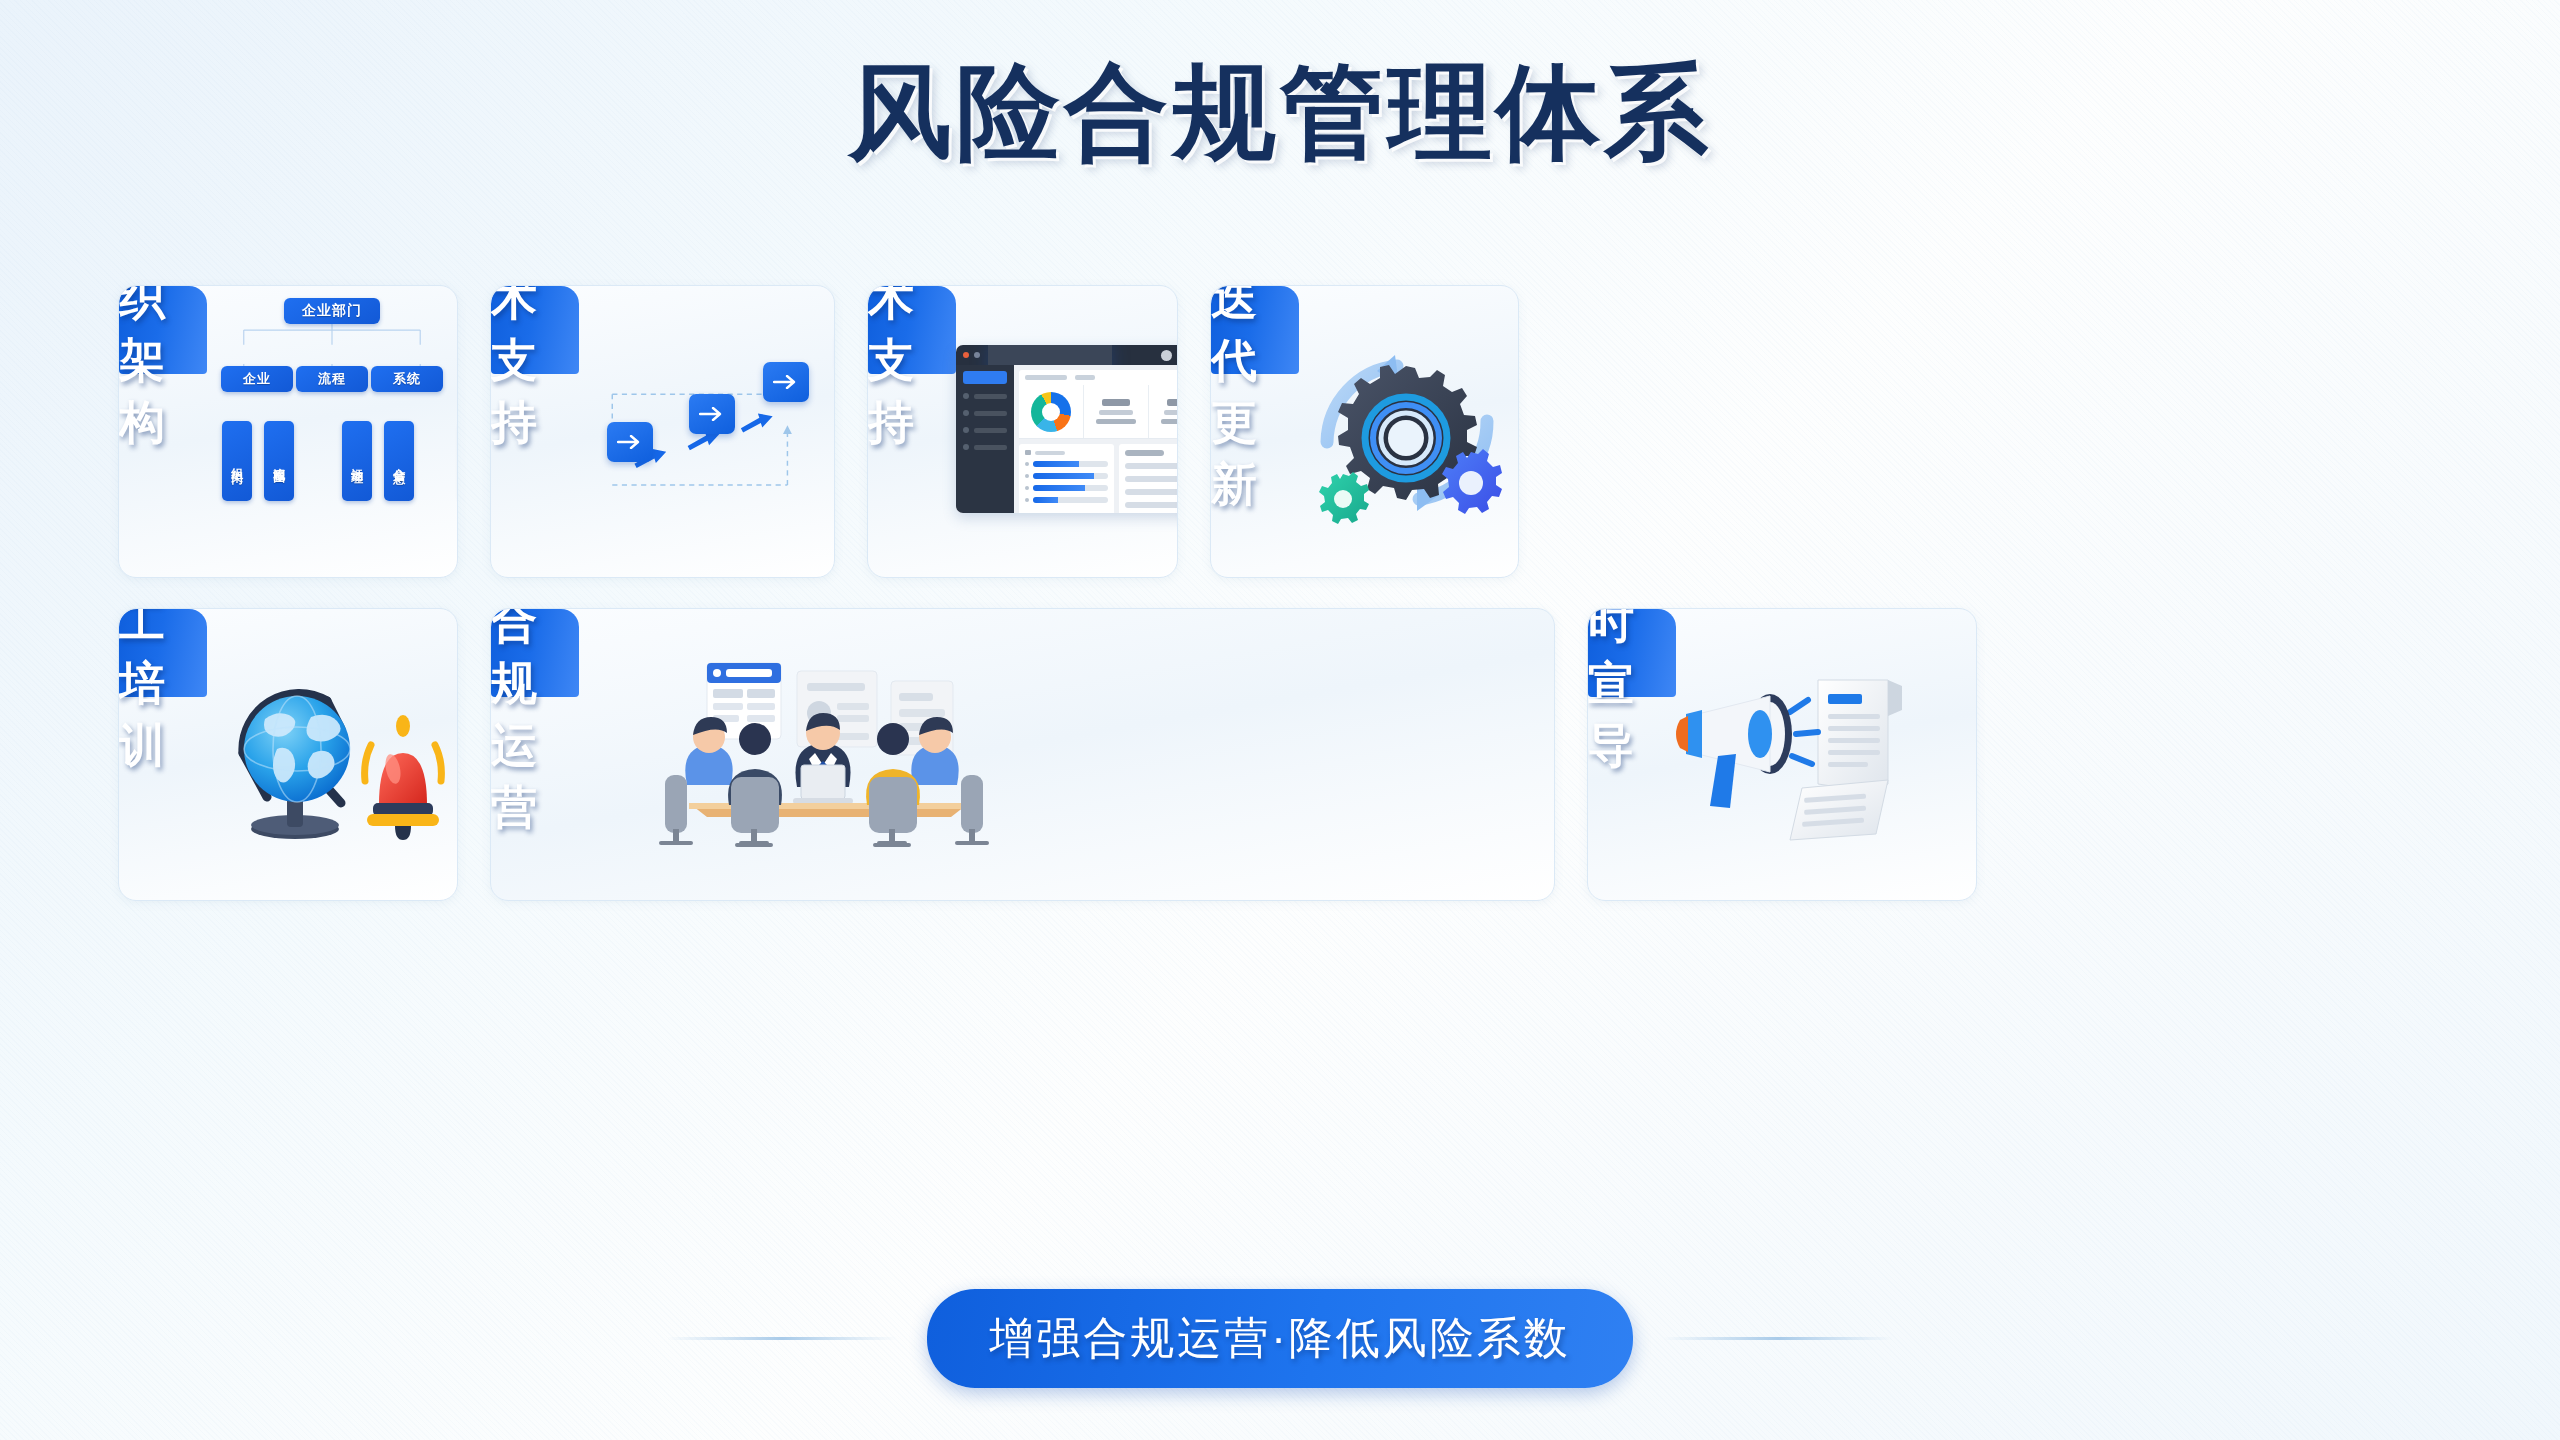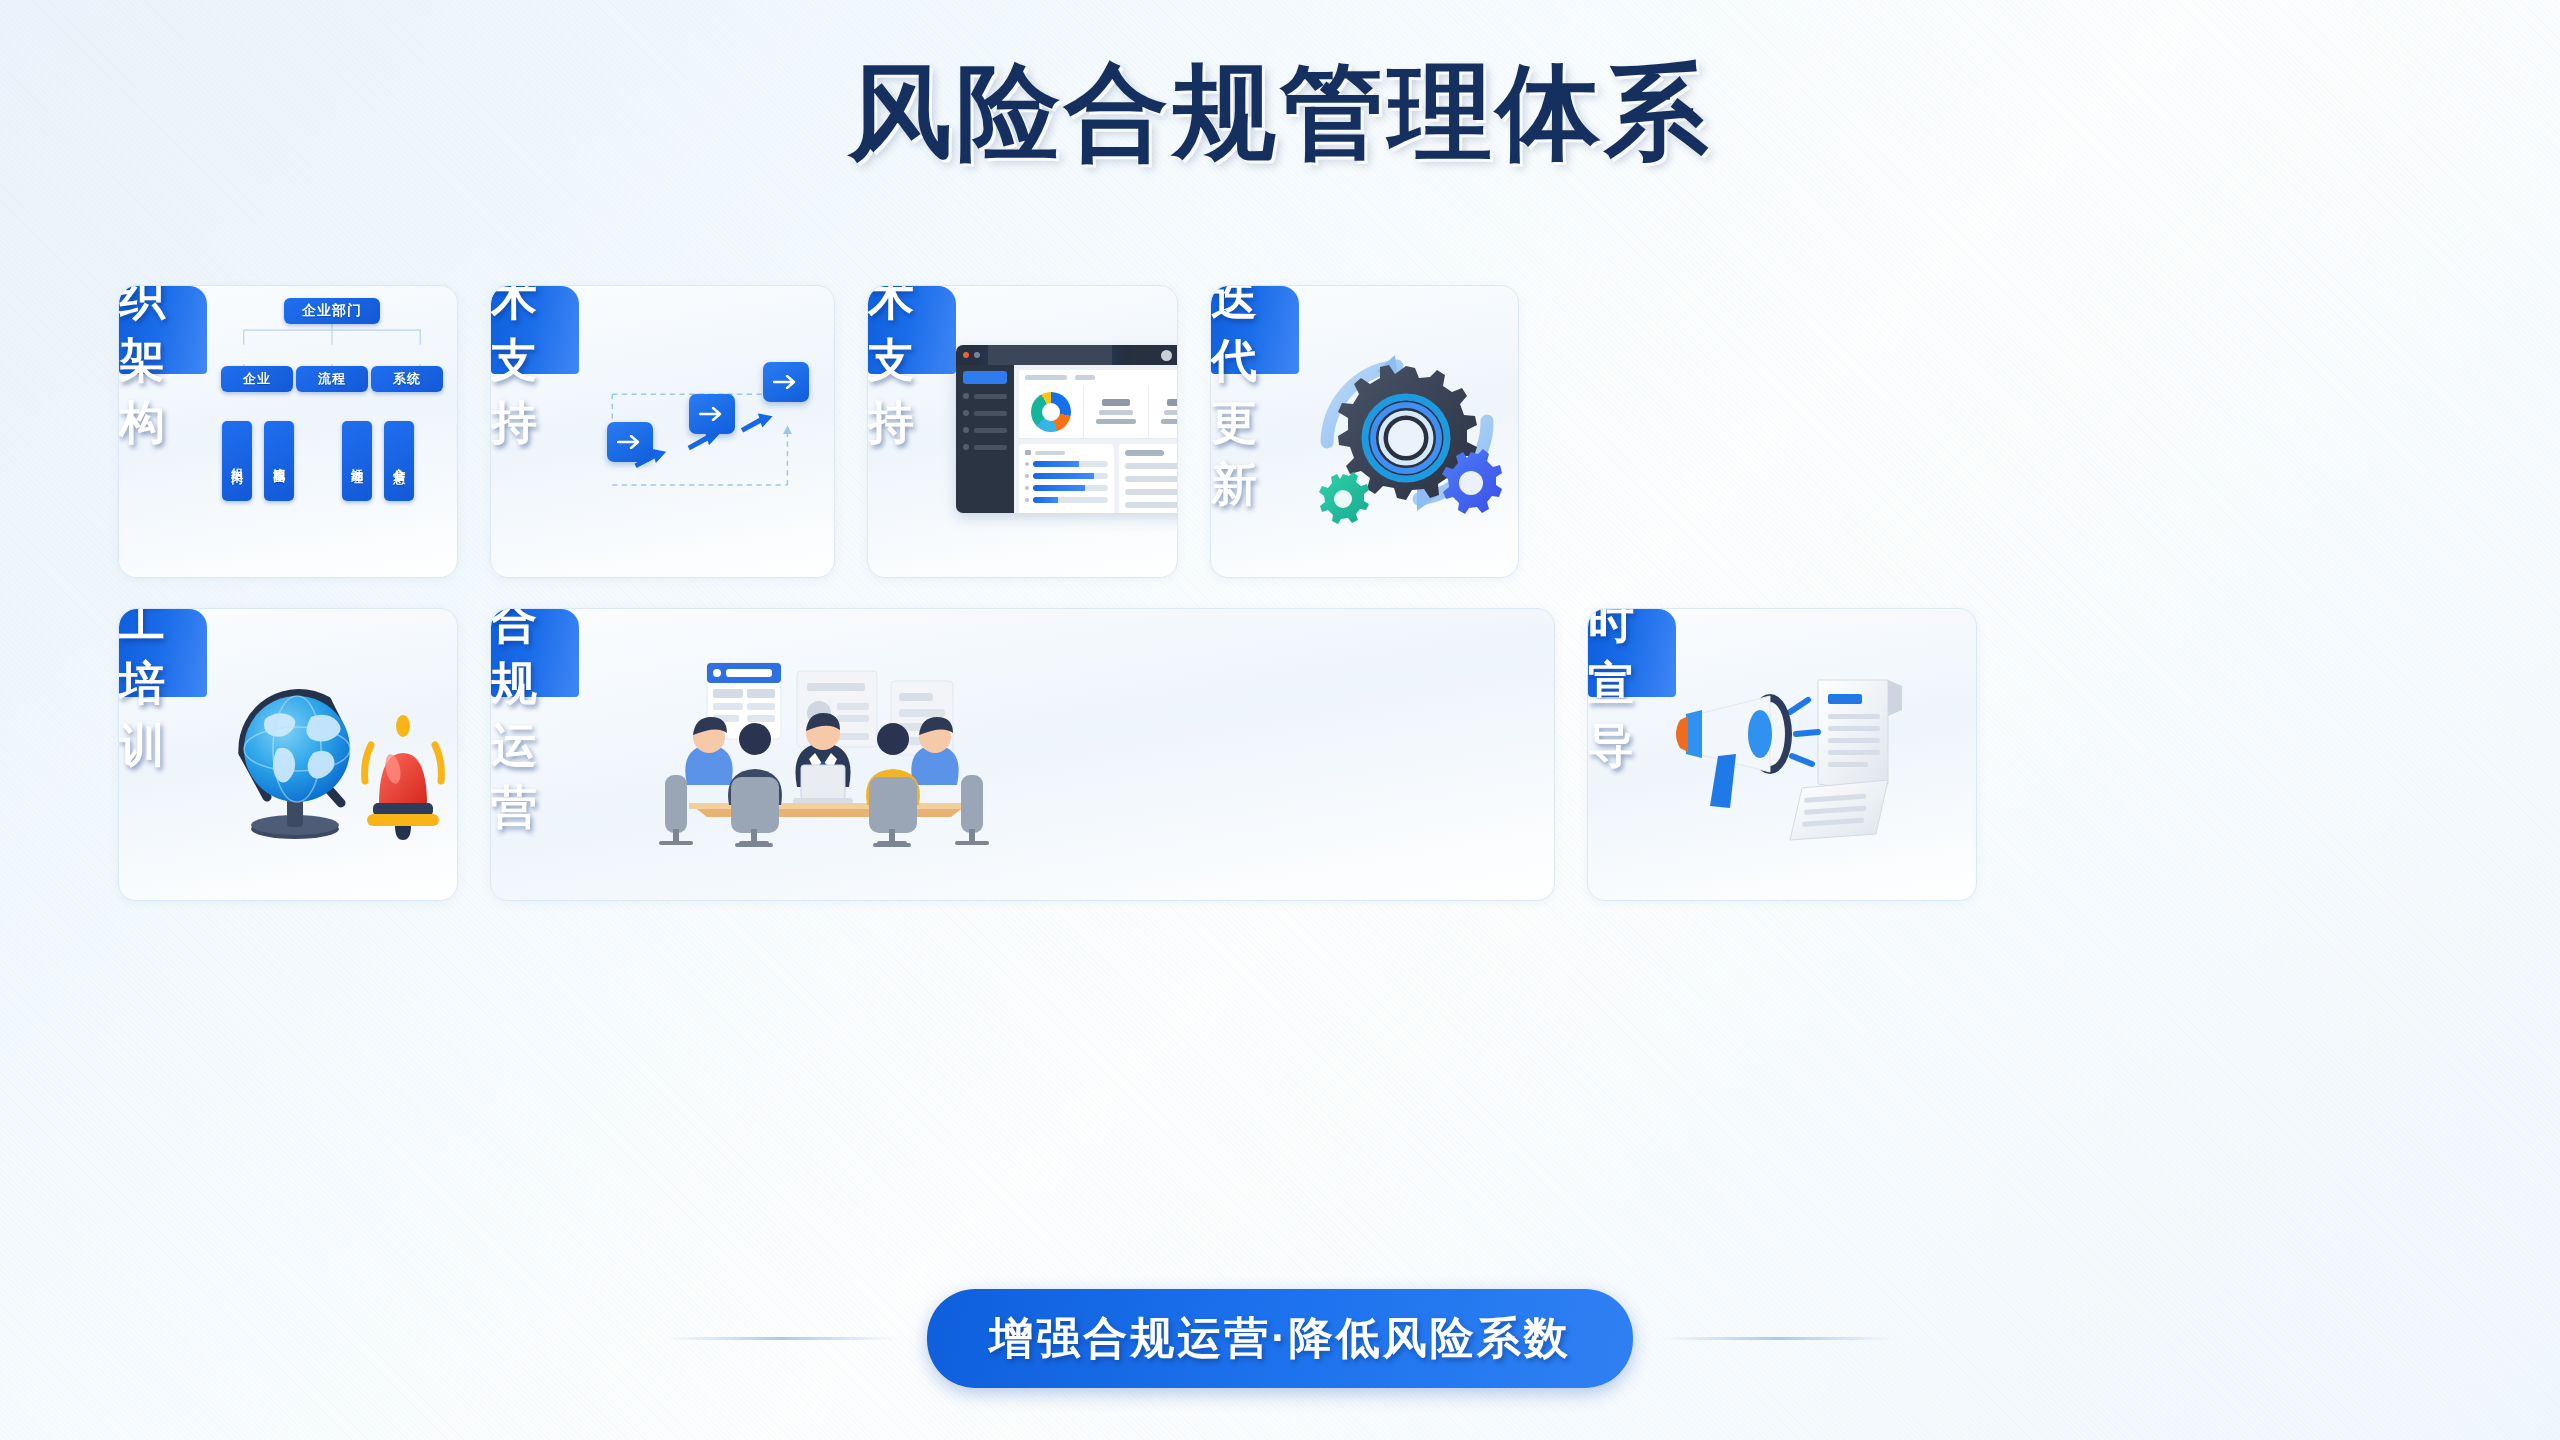--- a/index.html
+++ b/index.html
@@ -154,21 +154,21 @@
   
   .footer{ position:absolute; bottom:52px; left:0; width:100%;
            display:flex; align-items:center; justify-content:center; gap:30px; }
   .fline{ width:230px; height:3px; border-radius:2px;
           background:linear-gradient(90deg,rgba(160,195,230,0),#a9cbe9,rgba(160,195,230,0)); }
   .pill{
     background:linear-gradient(100deg,#0f5fdd,#1e74ee 55%,#2f80f2);
     border-radius:48px; padding:20px 62px;
     box-shadow:0 6px 18px rgba(25,85,185,.30);
   }
-  .pill span{ color:#fff; font-size:44px; font-weight:bold; letter-spacing:3px;
+  .pill span{ color:#fff; font-size:44px; font-weight:normal; letter-spacing:3px;
               text-shadow:2px 3px 5px rgba(8,45,110,.45);margin-top:46px; }
 </style>
 </head>
 <body>
 
 <div class="title-wrap">
   <div class="title">风险合规管理体系</div>
 </div>
 
 <div class="grid">

